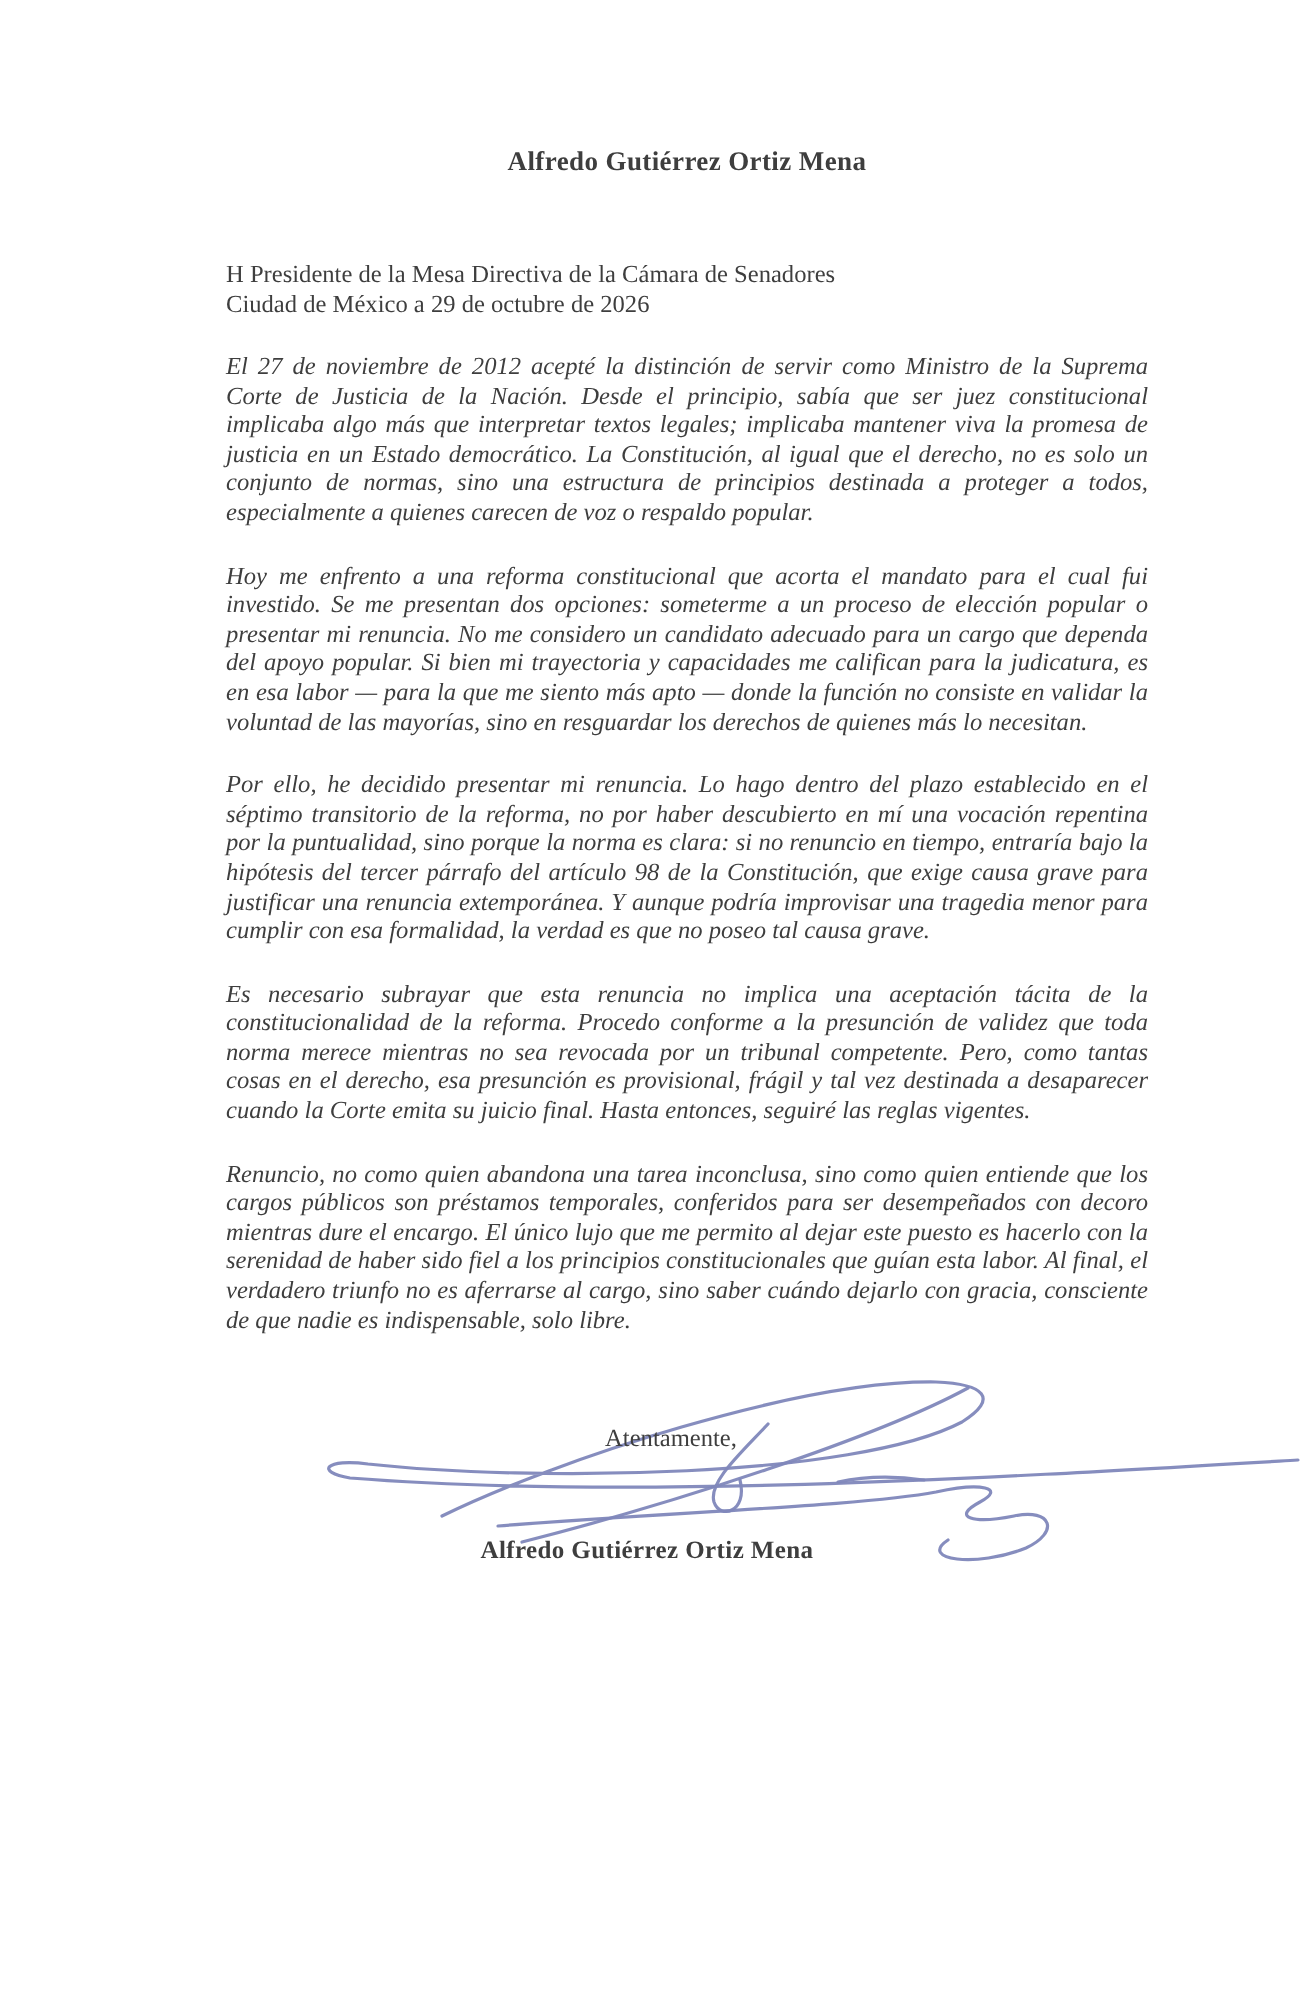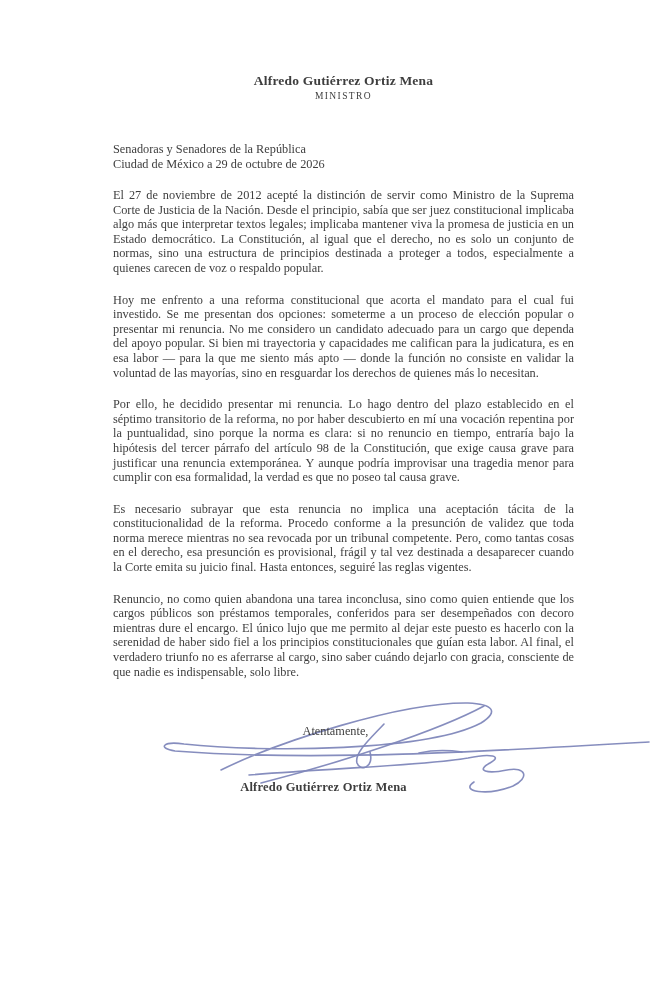--- a/index.html
+++ b/index.html
@@ -39,21 +39,21 @@
   .header-role {
     font-size: 9.5px;
     letter-spacing: 1.4px;
     margin-top: 2px;
   }
   .recipient {
     margin-top: 41px;
     font-size: 12.3px;
     line-height: 14.5px;
   }
-  .letter-body { margin-top: 17px; }
+  .letter-body { margin-top: 17px; font-style: italic; }
   .letter-body p {
     margin: 0 0 17px 0;
     font-size: 12.3px;
     line-height: 14.6px;
     text-align: justify;
   }
   .closing {
     position: relative;
     height: 135px;
   }
@@ -91,25 +91,24 @@
   }
 </style>
 </head>
 <body>
 
 <div class="page">
   <div class="content">
 
     <div class="letter-header">
       <div class="header-name">Alfredo Gutiérrez Ortiz Mena</div>
-      <div class="header-role">MINISTRO</div>
     </div>
 
     <div class="recipient">
-      <div>Senadoras y Senadores de la República</div>
+      <div>H Presidente de la Mesa Directiva de la Cámara de Senadores</div>
       <div>Ciudad de México a 29 de octubre de 2026</div>
     </div>
 
     <div class="letter-body">
       <p>El 27 de noviembre de 2012 acepté la distinción de servir como Ministro de la Suprema Corte de Justicia de la Nación. Desde el principio, sabía que ser juez constitucional implicaba algo más que interpretar textos legales; implicaba mantener viva la promesa de justicia en un Estado democrático. La Constitución, al igual que el derecho, no es solo un conjunto de normas, sino una estructura de principios destinada a proteger a todos, especialmente a quienes carecen de voz o respaldo popular.</p>
       <p>Hoy me enfrento a una reforma constitucional que acorta el mandato para el cual fui investido. Se me presentan dos opciones: someterme a un proceso de elección popular o presentar mi renuncia. No me considero un candidato adecuado para un cargo que dependa del apoyo popular. Si bien mi trayectoria y capacidades me califican para la judicatura, es en esa labor — para la que me siento más apto — donde la función no consiste en validar la voluntad de las mayorías, sino en resguardar los derechos de quienes más lo necesitan.</p>
       <p>Por ello, he decidido presentar mi renuncia. Lo hago dentro del plazo establecido en el séptimo transitorio de la reforma, no por haber descubierto en mí una vocación repentina por la puntualidad, sino porque la norma es clara: si no renuncio en tiempo, entraría bajo la hipótesis del tercer párrafo del artículo 98 de la Constitución, que exige causa grave para justificar una renuncia extemporánea. Y aunque podría improvisar una tragedia menor para cumplir con esa formalidad, la verdad es que no poseo tal causa grave.</p>
       <p>Es necesario subrayar que esta renuncia no implica una aceptación tácita de la constitucionalidad de la reforma. Procedo conforme a la presunción de validez que toda norma merece mientras no sea revocada por un tribunal competente. Pero, como tantas cosas en el derecho, esa presunción es provisional, frágil y tal vez destinada a desaparecer cuando la Corte emita su juicio final. Hasta entonces, seguiré las reglas vigentes.</p>
       <p>Renuncio, no como quien abandona una tarea inconclusa, sino como quien entiende que los cargos públicos son préstamos temporales, conferidos para ser desempeñados con decoro mientras dure el encargo. El único lujo que me permito al dejar este puesto es hacerlo con la serenidad de haber sido fiel a los principios constitucionales que guían esta labor. Al final, el verdadero triunfo no es aferrarse al cargo, sino saber cuándo dejarlo con gracia, consciente de que nadie es indispensable, solo libre.</p>
     </div>

